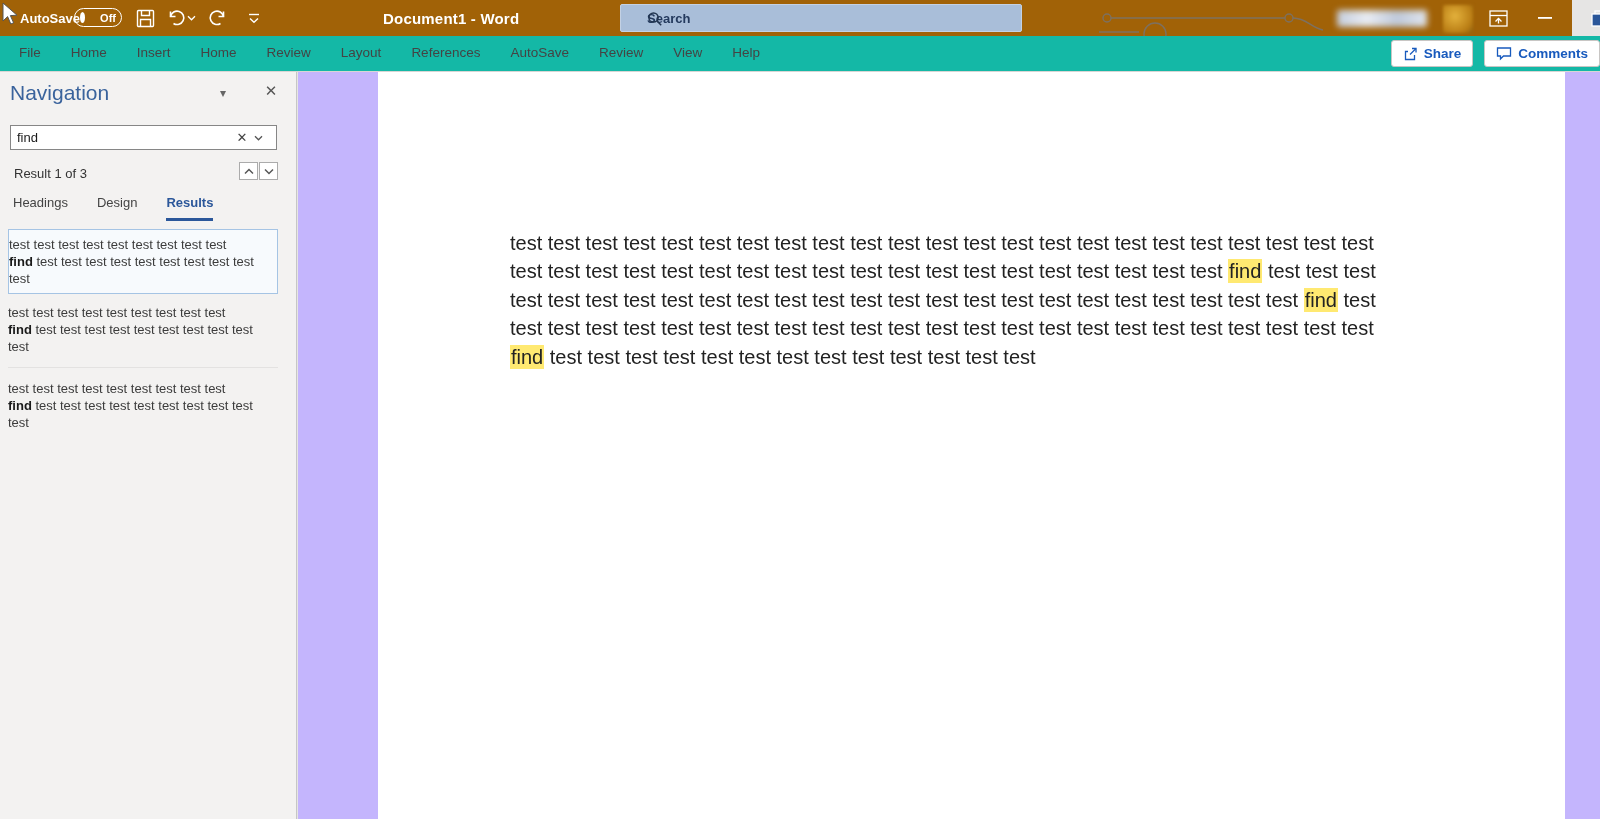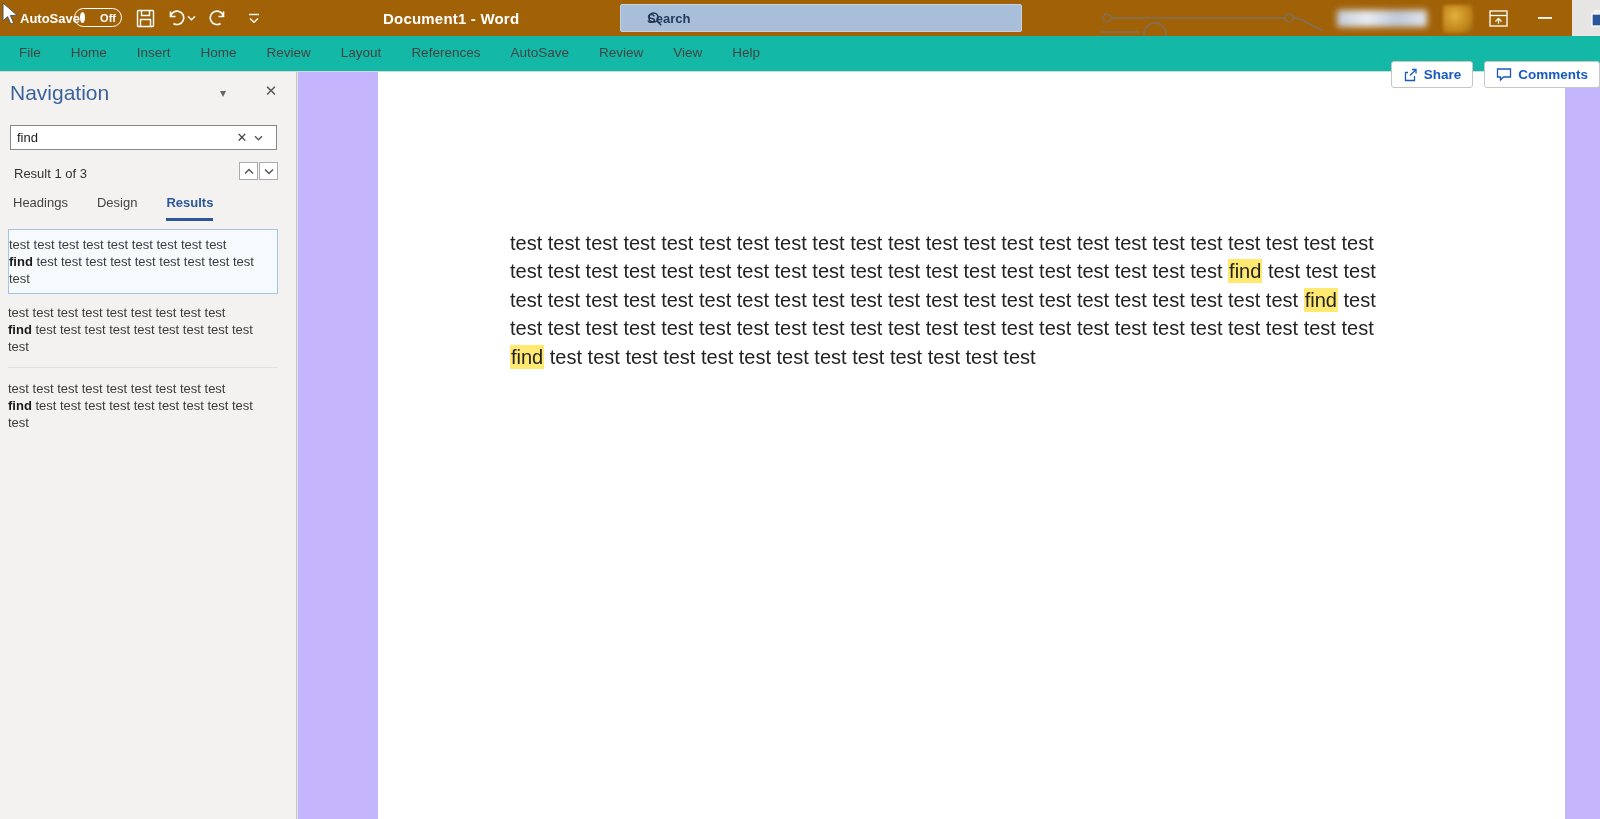--- a/index.html
+++ b/index.html
@@ -34,21 +34,21 @@
     align-items:center; justify-content:center; }
 
   
   .ribbonrow { position:absolute; left:0; top:36px; width:1600px; height:36px;
     background:#14b8a6; border-bottom:1px solid #d8d6d4; z-index:20; }
   .ribbon-tabs { display:flex; padding-left:4px; }
   .ribbon-tab { font-size:13.5px; color:#444; padding:0 15px; line-height:34px; cursor:default; }
   .ribbon-right { position:absolute; right:0; top:4px; display:flex; gap:11px; padding-right:0; }
   .pill-btn { height:27px; display:flex; align-items:center; gap:6px;
     background:#fff; border:1px solid #c8c6c4; border-radius:3px;
-    padding:0 11px; font-size:13.5px; font-weight:700; color:#185abd; white-space:nowrap;margin-top:21px; }
+    padding:0 11px; font-size:13.5px; font-weight:700; color:#185abd; white-space:nowrap; }
 
   
   .navpane { position:absolute; left:0; top:72px; width:297px; height:747px;
     background:#f3f2f1; border-right:1px solid #c6c6c6; z-index:10; }
   .nav-title { position:absolute; left:10px; top:9px; font-size:21px; color:#3a639c; }
   .nav-title-chevron { position:absolute; left:220px; top:14px; color:#666; font-size:12px; }
   .nav-close { position:absolute; left:262px; top:10px; color:#555; font-size:15px;
     width:18px; height:18px; text-align:center; line-height:18px; }
   .nav-search { position:absolute; left:10px; top:53px; width:267px; height:25px;
     background:#fff; border:1px solid #868686; display:flex; align-items:center; }

